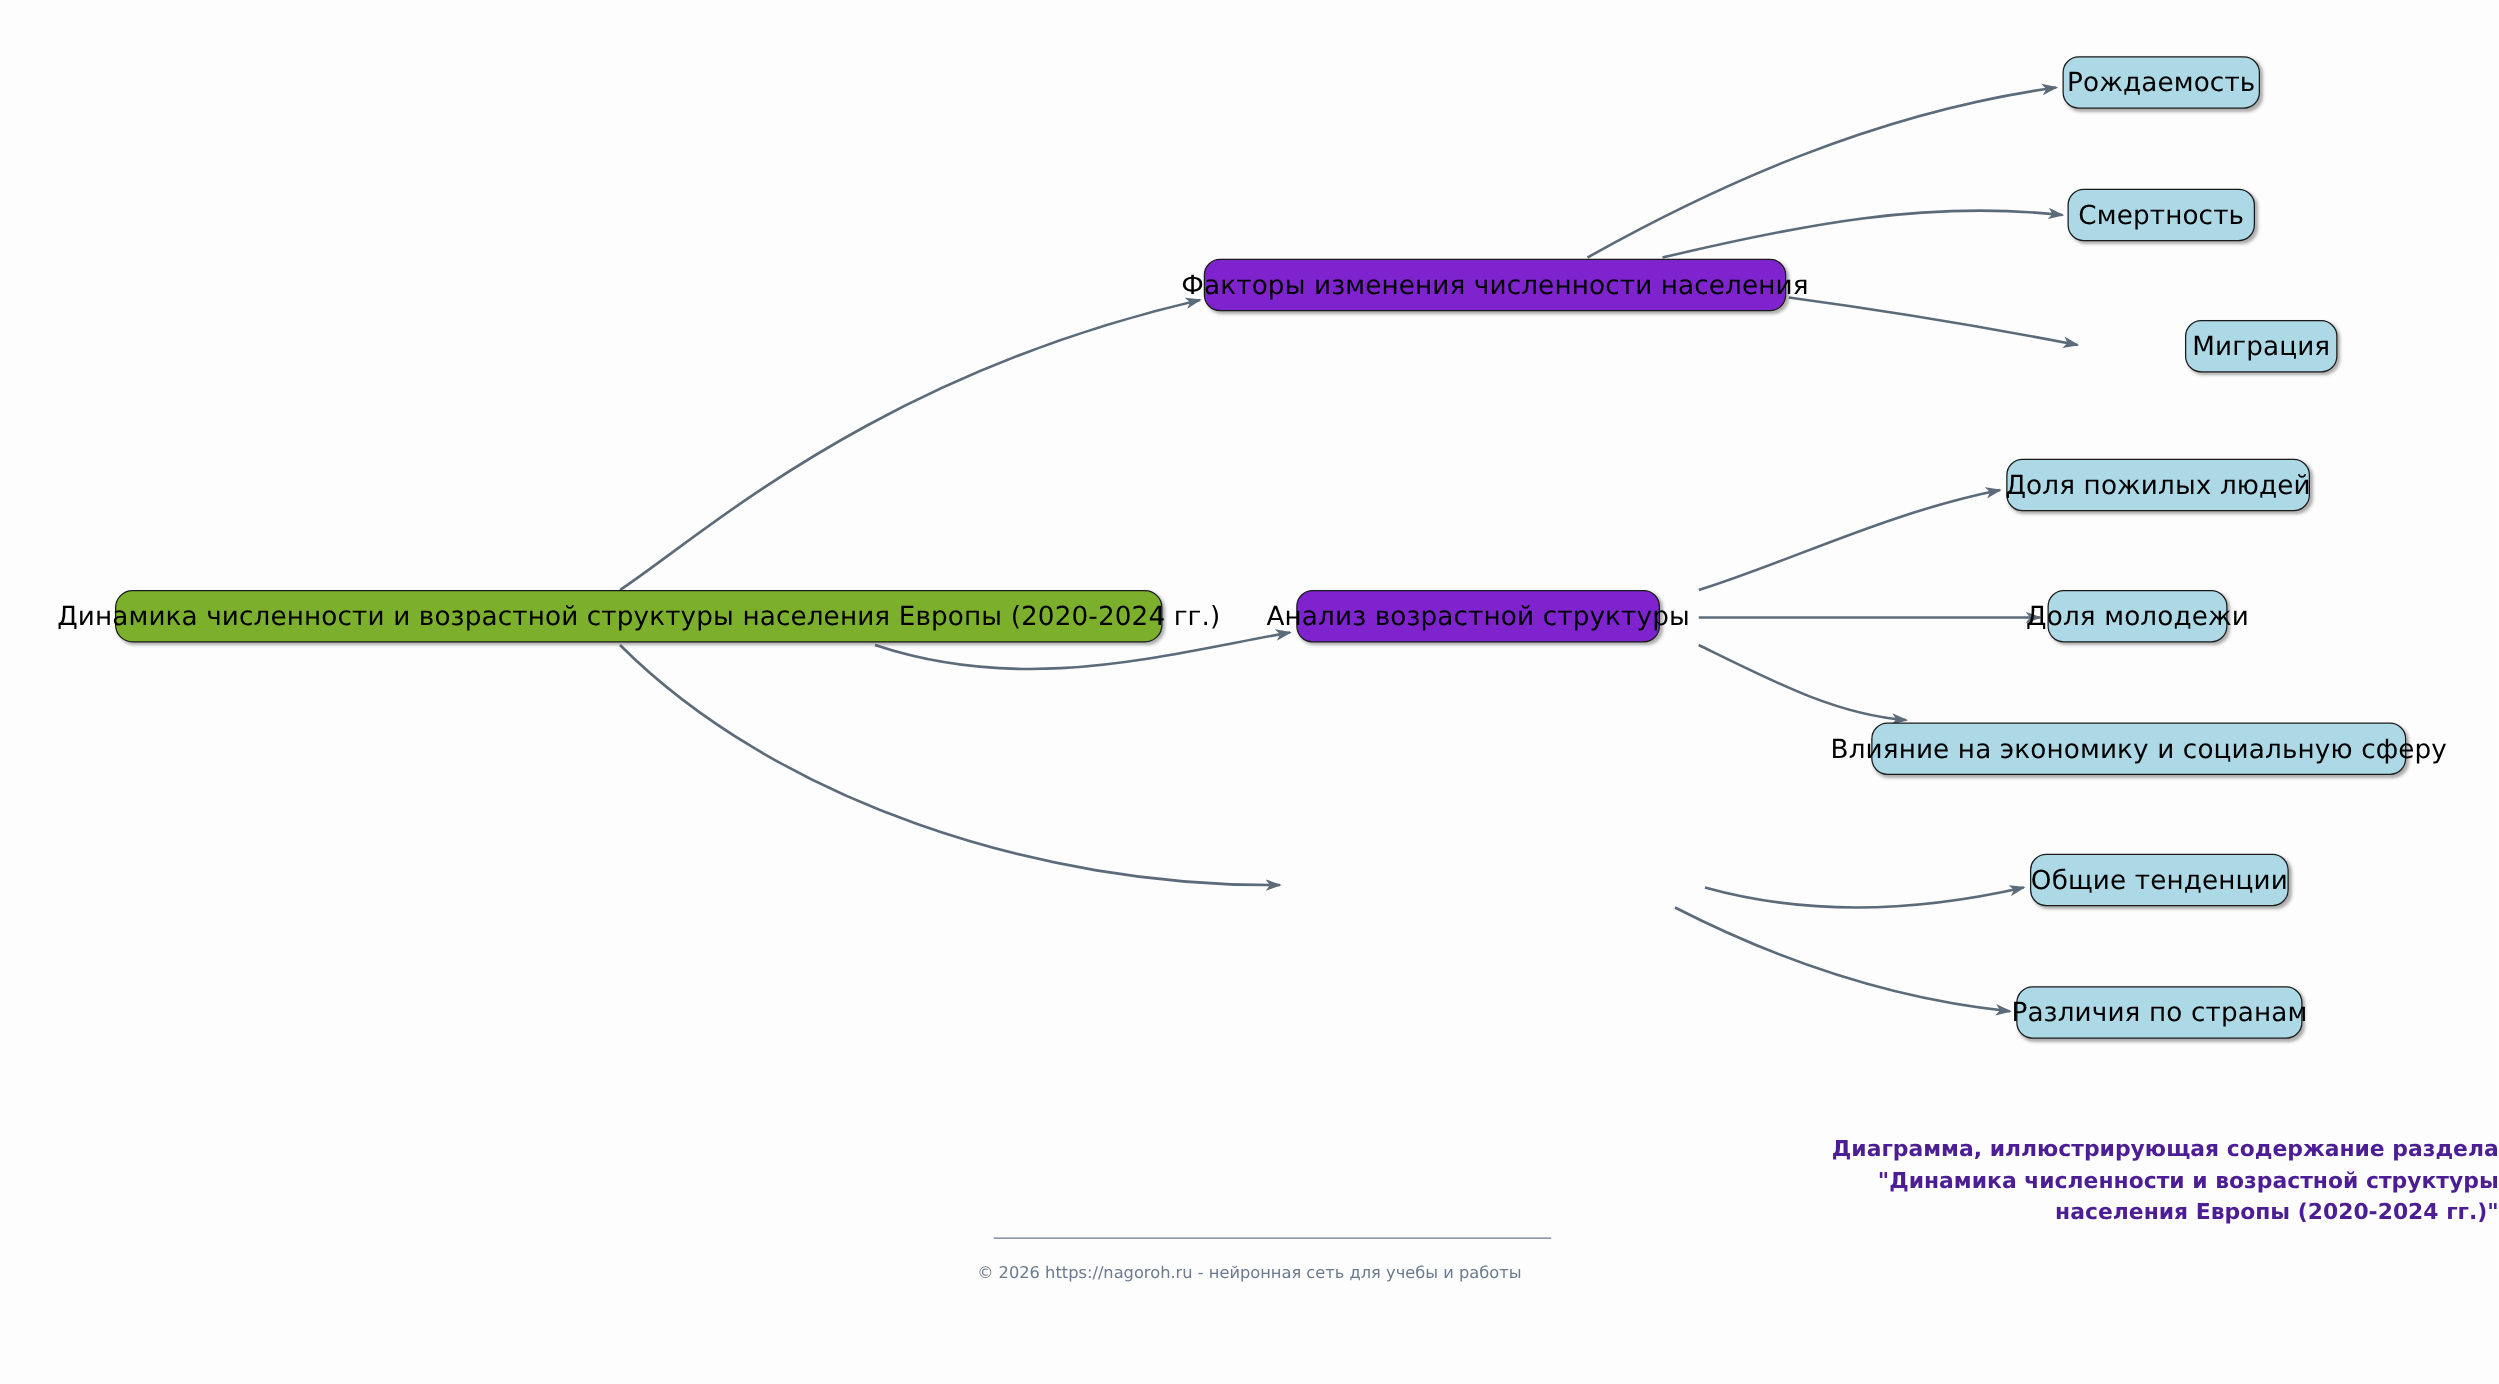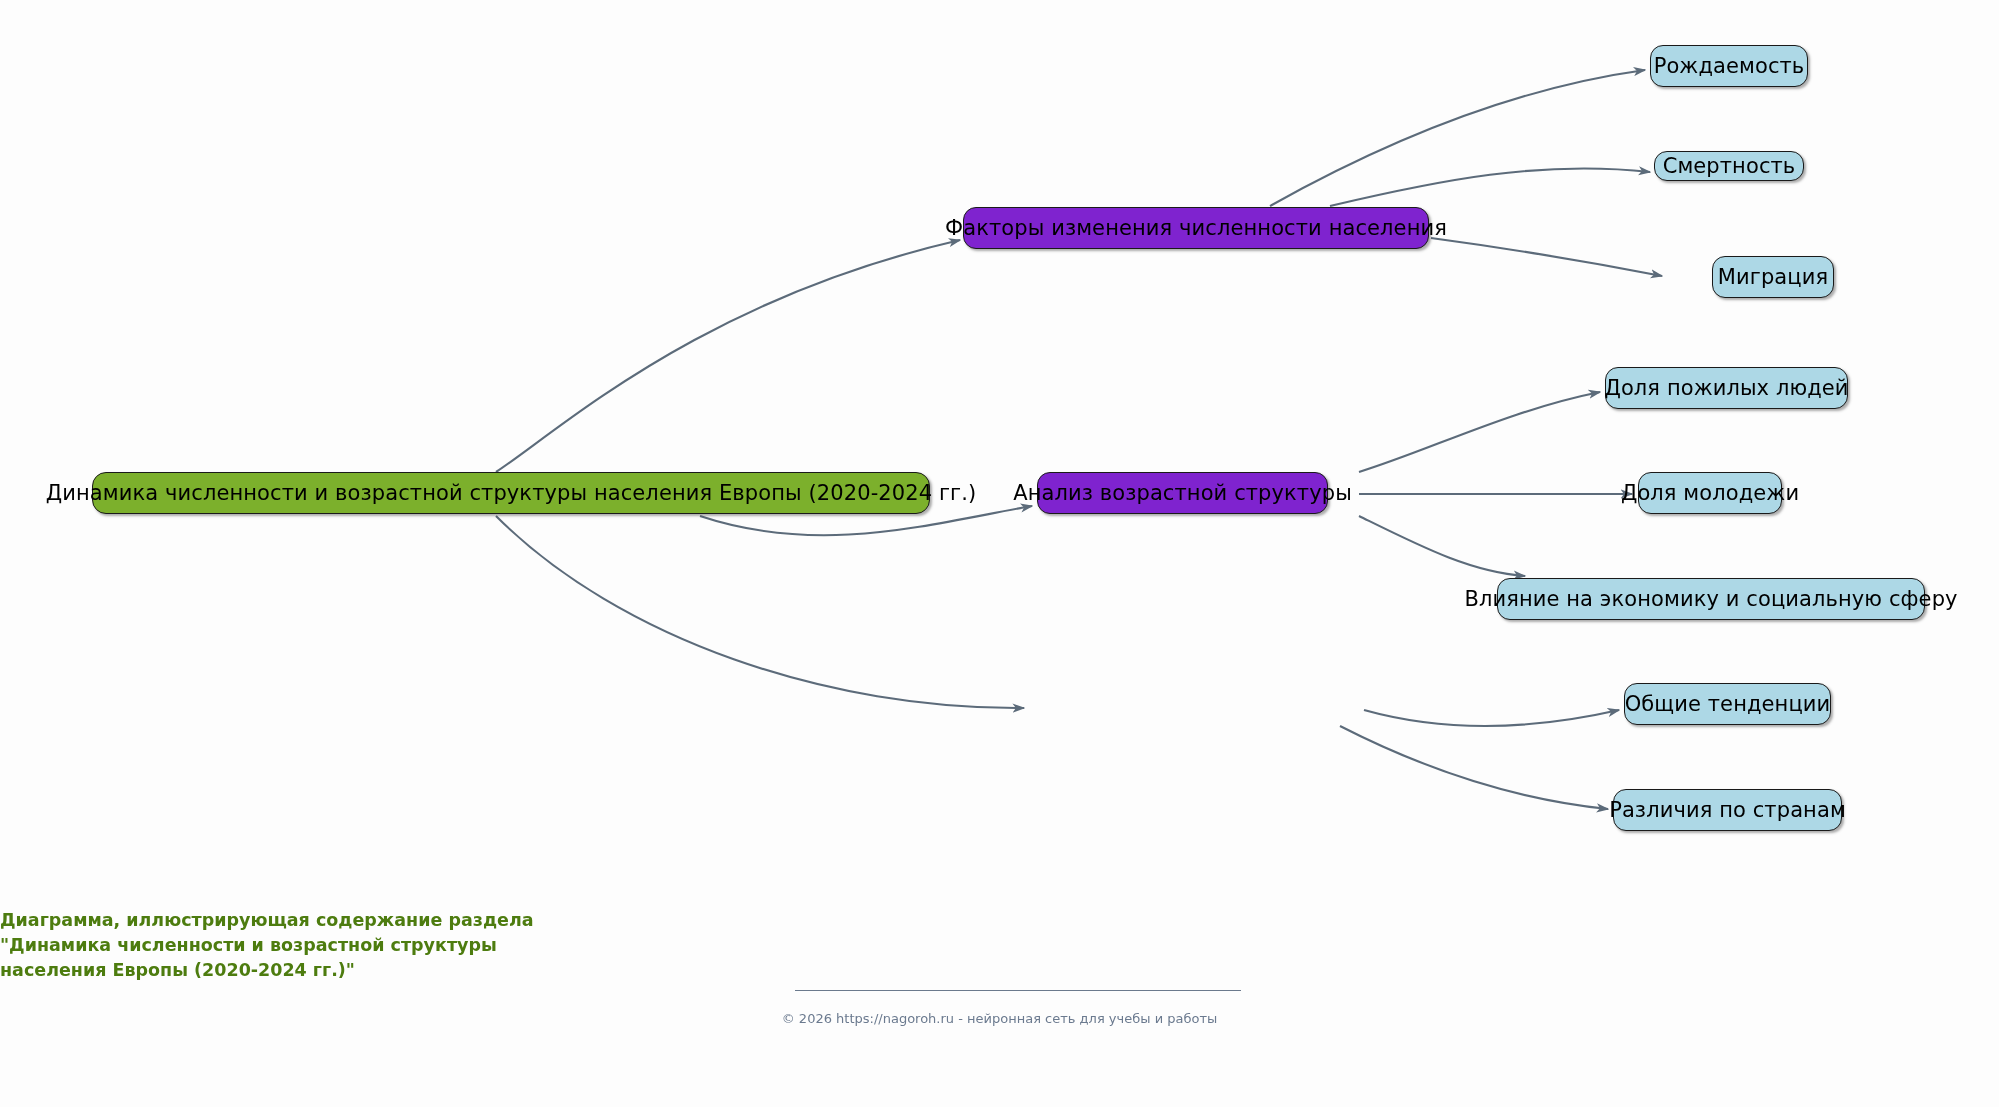--- a/index.html
+++ b/index.html
@@ -55,22 +55,22 @@
   }
   .node-label {
     display: block;
     line-height: 1;
   }
   #caption {
     position: absolute;
     left: 0;
     top: 908px;
     width: 1999px;
-    text-align: left;
-    color: #4d7c0f;
+    text-align: right;
+    color: #4c1d95;
     font-size: 17.5px;
     font-weight: bold;
     line-height: 1.42;
   }
   #caption .cap-line { display: block; }
   #divider {
     position: absolute;
     left: 795px;
     top: 990px;
     width: 446px;
@@ -122,25 +122,25 @@
   </div>
 
   <div class="node node-branch" style="left:963px; top:207px; width:466px; height:42px;">
     <span class="node-label">Факторы изменения численности населения</span>
   </div>
 
   <div class="node node-leaf" style="left:1650px; top:45px; width:158px; height:42px;">
     <span class="node-label">Рождаемость</span>
   </div>
 
-  <div class="node node-leaf" style="left:1654px; top:151px; width:150px; height:30px;justify-content:center;">
+  <div class="node node-leaf" style="left:1654px; top:151px; width:150px; height:42px;justify-content:center;">
     <span class="node-label">Смертность</span>
   </div>
 
-  <div class="node node-leaf" style="left:1712px; top:256px; width:122px; height:42px;">
+  <div class="node node-leaf" style="left:1748px; top:256px; width:122px; height:42px;">
     <span class="node-label">Миграция</span>
   </div>
 
   <div class="node node-branch" style="left:1037px; top:472px; width:291px; height:42px;">
     <span class="node-label">Анализ возрастной структуры</span>
   </div>
 
   <div class="node node-leaf" style="left:1605px; top:367px; width:243px; height:42px;">
     <span class="node-label">Доля пожилых людей</span>
   </div>

